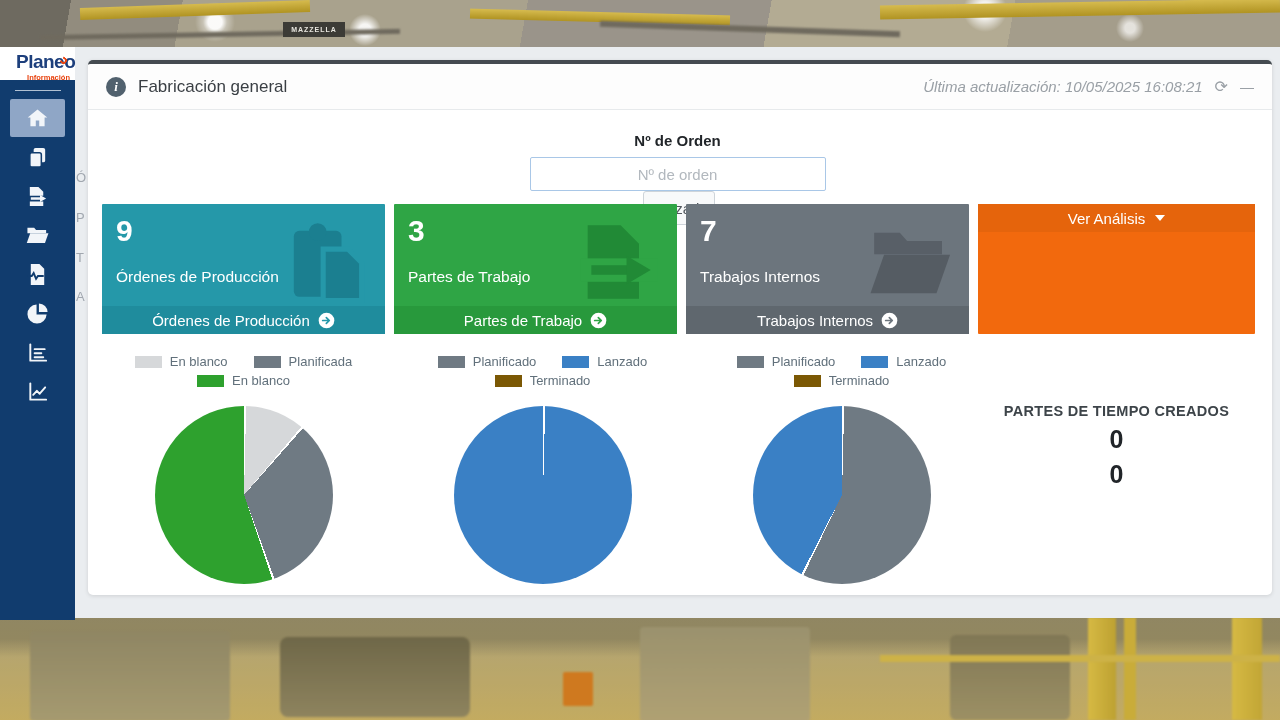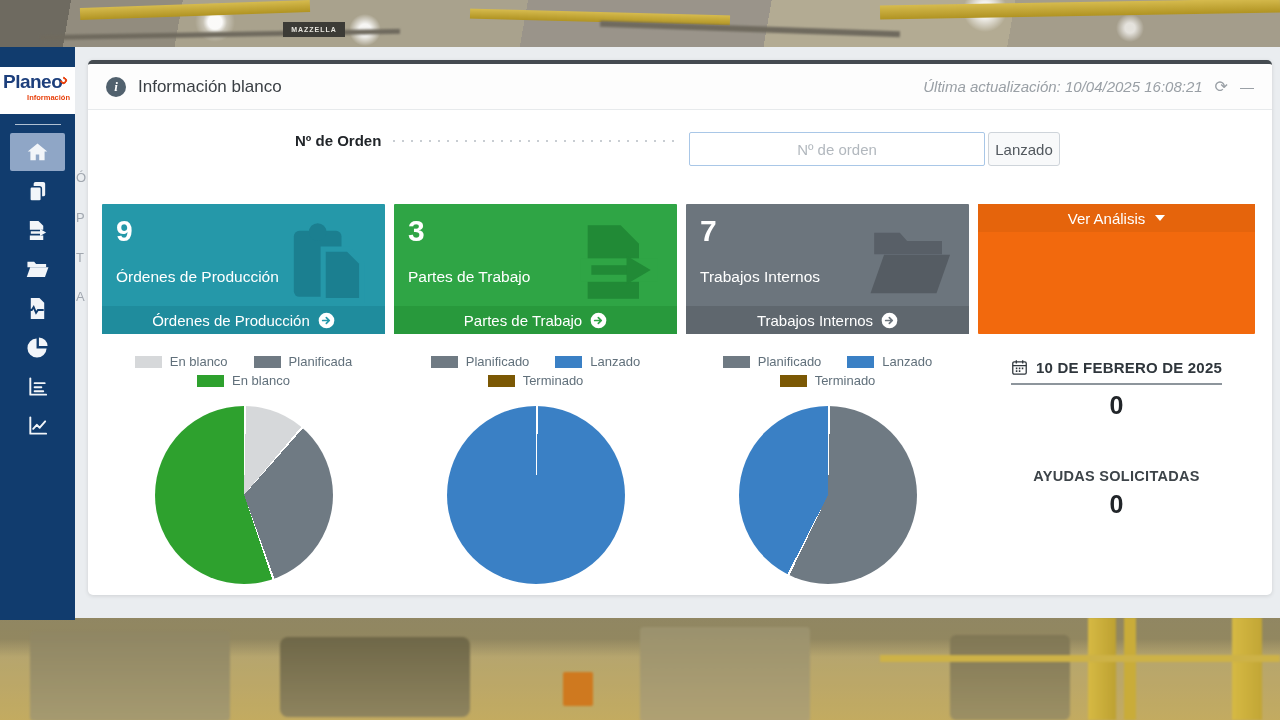--- a/index.html
+++ b/index.html
@@ -41,21 +41,21 @@
   .ycol2 { left:1124px; top:0; width:12px; height:103px; background:#c8ab38; }
   .ycol3 { left:1232px; top:0; width:30px; height:103px; background:linear-gradient(90deg,#d9bc45,#bfa333); }
   .yrail { left:880px; top:38px; width:400px; height:7px; background:#cdb24a; }
   .tint  { position:absolute; inset:0; background:rgba(206,178,66,.22); }
 
   
   .page-bg { position:absolute; left:0; top:47px; width:1280px; height:571px; background:#eaedf0; }
 
   
   .sidebar { position:absolute; left:0; top:47px; width:75px; height:573px; background:#113c6e; }
-  .logo-box { width:75px; height:47px; background:#fff; padding:5px 5px 3px 3px; position:relative;margin-top:20px; }
+  .logo-box { width:75px; height:33px; background:#fff; padding:5px 5px 3px 16px; position:relative; }
   .logo-main { font-size:19px; font-weight:bold; color:#1d3f7c; letter-spacing:-0.5px; line-height:20px; }
   .logo-accent { position:absolute; right:8px; top:10px; width:7px; height:7px; border-radius:50%;
                  background:transparent; border:2px solid #e8420e; border-left-color:transparent; transform:rotate(40deg); }
   .logo-sub { display:block; font-size:7.5px; font-weight:bold; color:#e8420e; text-align:right; margin-top:1px; }
   .side-divider { width:46px; margin:10px auto 8px; border-top:1px solid rgba(230,236,244,.75); }
   .nav-item { width:75px; height:39px; display:flex; align-items:center; justify-content:center; color:#f2f5f9; cursor:pointer; }
   .nav-item svg { width:23px; height:23px; fill:currentColor; }
   .nav-item.active { width:55px; height:38px; margin:0 auto 1px; background:#8fa6c6; border-radius:2px; }
   .nav-item .stroke-ic { fill:none; stroke:currentColor; stroke-width:2; stroke-linecap:round; stroke-linejoin:round; }
   .front-rect { stroke:#113c6e; stroke-width:1.6; }
@@ -69,21 +69,21 @@
   .panel-header { height:46px; display:flex; align-items:center; padding:0 18px; border-bottom:1px solid #e7eaec; background:#fdfdfd; border-radius:4px 4px 0 0; }
   .info-badge { width:20px; height:20px; border-radius:50%; background:#51616e; color:#fff; display:inline-flex; align-items:center; justify-content:center;
                 font-family:"Liberation Serif", serif; font-style:italic; font-weight:bold; font-size:13px; margin-right:12px; }
   .panel-title { font-size:17px; color:#3a3f44; font-weight:500; }
   .header-right { margin-left:auto; display:flex; align-items:center; gap:12px; color:#9aa0a6; }
   .last-update { font-style:italic; font-size:15px; }
   .hdr-icon { font-size:16px; cursor:pointer; line-height:1; }
   .hdr-minus { font-size:14px; cursor:pointer; line-height:1; }
 
   
-  .search-row { display:flex; padding:22px 212px 20px 207px; }
+  .search-row { display:flex; align-items:center; padding:22px 212px 20px 207px;flex-direction:column; }
   .search-label { font-size:15px; font-weight:bold; color:#212529; white-space:nowrap; }
   .leader { flex:1; height:2px; margin:8px 12px 0;
             background-image:repeating-linear-gradient(90deg,#c8cdd2 0 2px, transparent 2px 9px); background-size:100% 2px; background-repeat:no-repeat; background-position:center; }
   .search-input { width:296px; height:34px; border:1px solid #a9c7e7; border-radius:2px; text-align:center; font-size:15px; color:#495057; outline:none; }
   .search-input::placeholder { color:#b2b8be; }
   .search-btn { width:72px; height:34px; margin-left:3px; background:#f8f9fa; border:1px solid #ced4da; border-radius:3px;
                 font-size:15px; color:#52585e; cursor:pointer; }
 
   
   .cards-row { position:absolute; left:14px; top:140px; display:flex; gap:9px; }
@@ -95,21 +95,21 @@
   .card-icon { position:absolute; right:16px; top:14px; width:88px; height:88px; color:var(--cd); }
   .card-icon svg { width:100%; height:100%; fill:currentColor; }
   .card-footer { height:28px; background:var(--cf); display:flex; align-items:center; justify-content:center; gap:8px; font-size:15px; cursor:pointer; }
   .arrow-circle { width:17px; height:17px; }
   .caret-down { width:0; height:0; border-left:5px solid transparent; border-right:5px solid transparent; border-top:6px solid #fff; margin-left:2px; }
   .hole { fill:var(--cc); }
   .pulse-line { fill:none; stroke:var(--cc); stroke-width:2; }
   .cb-front { stroke:var(--cc); stroke-width:1.4; }
 
   
-  .charts-row { position:absolute; left:14px; top:290px; display:flex; gap:9px; }
+  .charts-row { position:absolute; left:14px; top:290px; display:flex; gap:16px; }
   .chart-col { width:283px; display:flex; flex-direction:column; align-items:center; }
   .legend { display:flex; flex-direction:column; align-items:center; gap:4px; min-height:44px; }
   .lg-row { display:flex; gap:26px; }
   .lg-item { display:flex; align-items:center; gap:8px; cursor:pointer; }
   .sw { width:27px; height:12px; display:inline-block; }
   .lg-item span:last-child { font-size:13px; color:#61707b; }
   .pie { width:178px; height:178px; border-radius:50%; margin-top:8px; }
 
   
   .stats-col { position:absolute; left:890px; top:295px; width:277px; text-align:center; }
@@ -212,25 +212,25 @@
           <path d="M7.5 15.5l3.8-4.2 3 3 5.7-6.6"></path>
         </g>
     </svg>
   </div>
 </aside>
 
 <main class="panel">
 
   <div class="panel-header">
     <span class="info-badge">i</span>
-    <span class="panel-title">Información blanco</span>
+    <span class="panel-title">Fabricación general</span>
     <div class="header-right">
       <span class="last-update">
         <span>Última actualización:</span>
-        <span>10/04/2025 16:08:21</span>
+        <span>10/05/2025 16:08:21</span>
       </span>
       <span class="hdr-icon">⟳</span>
       <span class="hdr-minus">—</span>
     </div>
   </div>
 
   <div class="search-row">
     <span class="search-label">Nº de Orden</span>
     <span class="leader"></span>
     <input class="search-input" type="text" placeholder="Nº de orden" style="">
@@ -371,28 +371,18 @@
               <span class="sw" style="background: rgb(123, 88, 4);"></span>
               <span>Terminado</span>
             </span>
           </div>
         </div>
       <div class="pie" style="background: conic-gradient(rgb(255, 255, 255) 0deg, rgb(255, 255, 255) 1.4deg, rgb(111, 122, 131) 1.4deg, rgb(111, 122, 131) 205.714deg, rgb(255, 255, 255) 205.714deg, rgb(255, 255, 255) 207.114deg, rgb(58, 128, 197) 207.114deg, rgb(58, 128, 197) 360deg);"></div>
     </div>
   </div>
 
   <div class="stats-col">
-    <span class="stat-date">
-      <svg viewBox="0 0 24 24">
-        <g class="cal-ic">
-            <rect x="2.5" y="4" width="19" height="17.5" rx="2"></rect>
-            <path d="M2.5 9.5h19M7.5 1.8v4.4M16.5 1.8v4.4"></path>
-        <path stroke-width="2.4" d="M6.8 13.2h2.2M11 13.2h2.2M15.2 13.2h2.2M6.8 17.2h2.2M11 17.2h2.2"></path>
-          </g>
-      </svg>
-      <span>10 DE FEBRERO DE 2025</span>
-    </span>
+    <div class="stat-label">PARTES DE TIEMPO CREADOS</div>
     <div class="stat-value">0</div>
-    <div class="stat-label second">AYUDAS SOLICITADAS</div>
     <div class="stat-value">0</div>
   </div>
 
 </main>
 
 </body></html>

